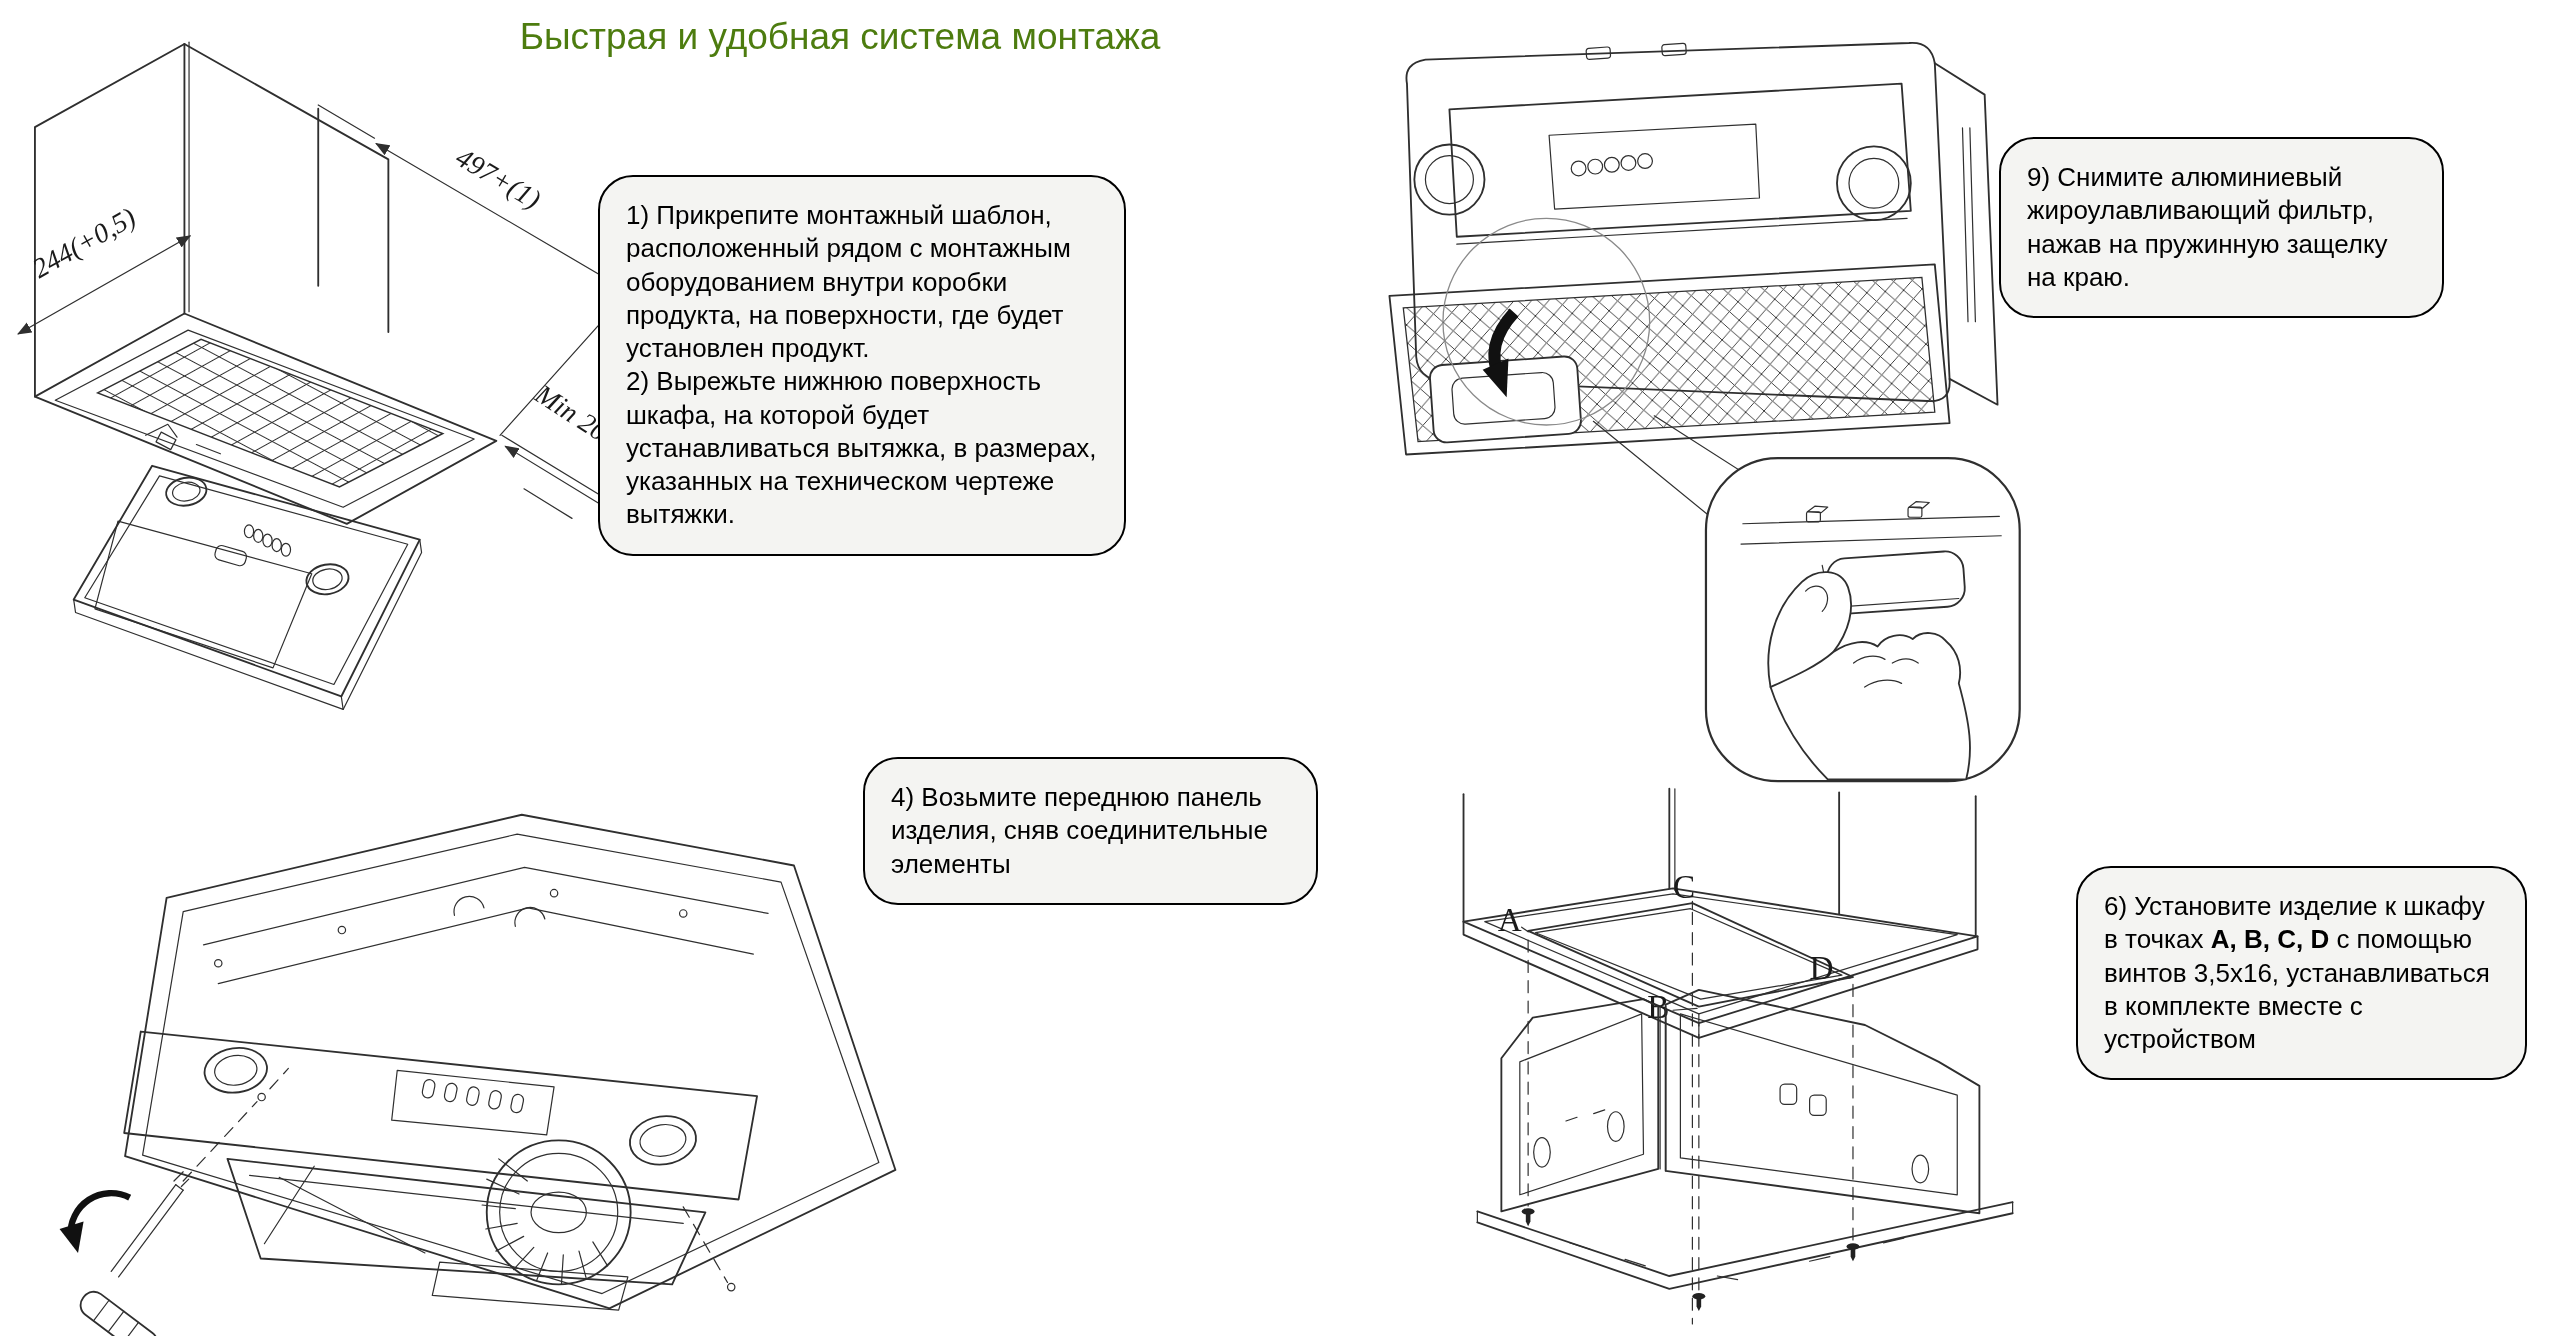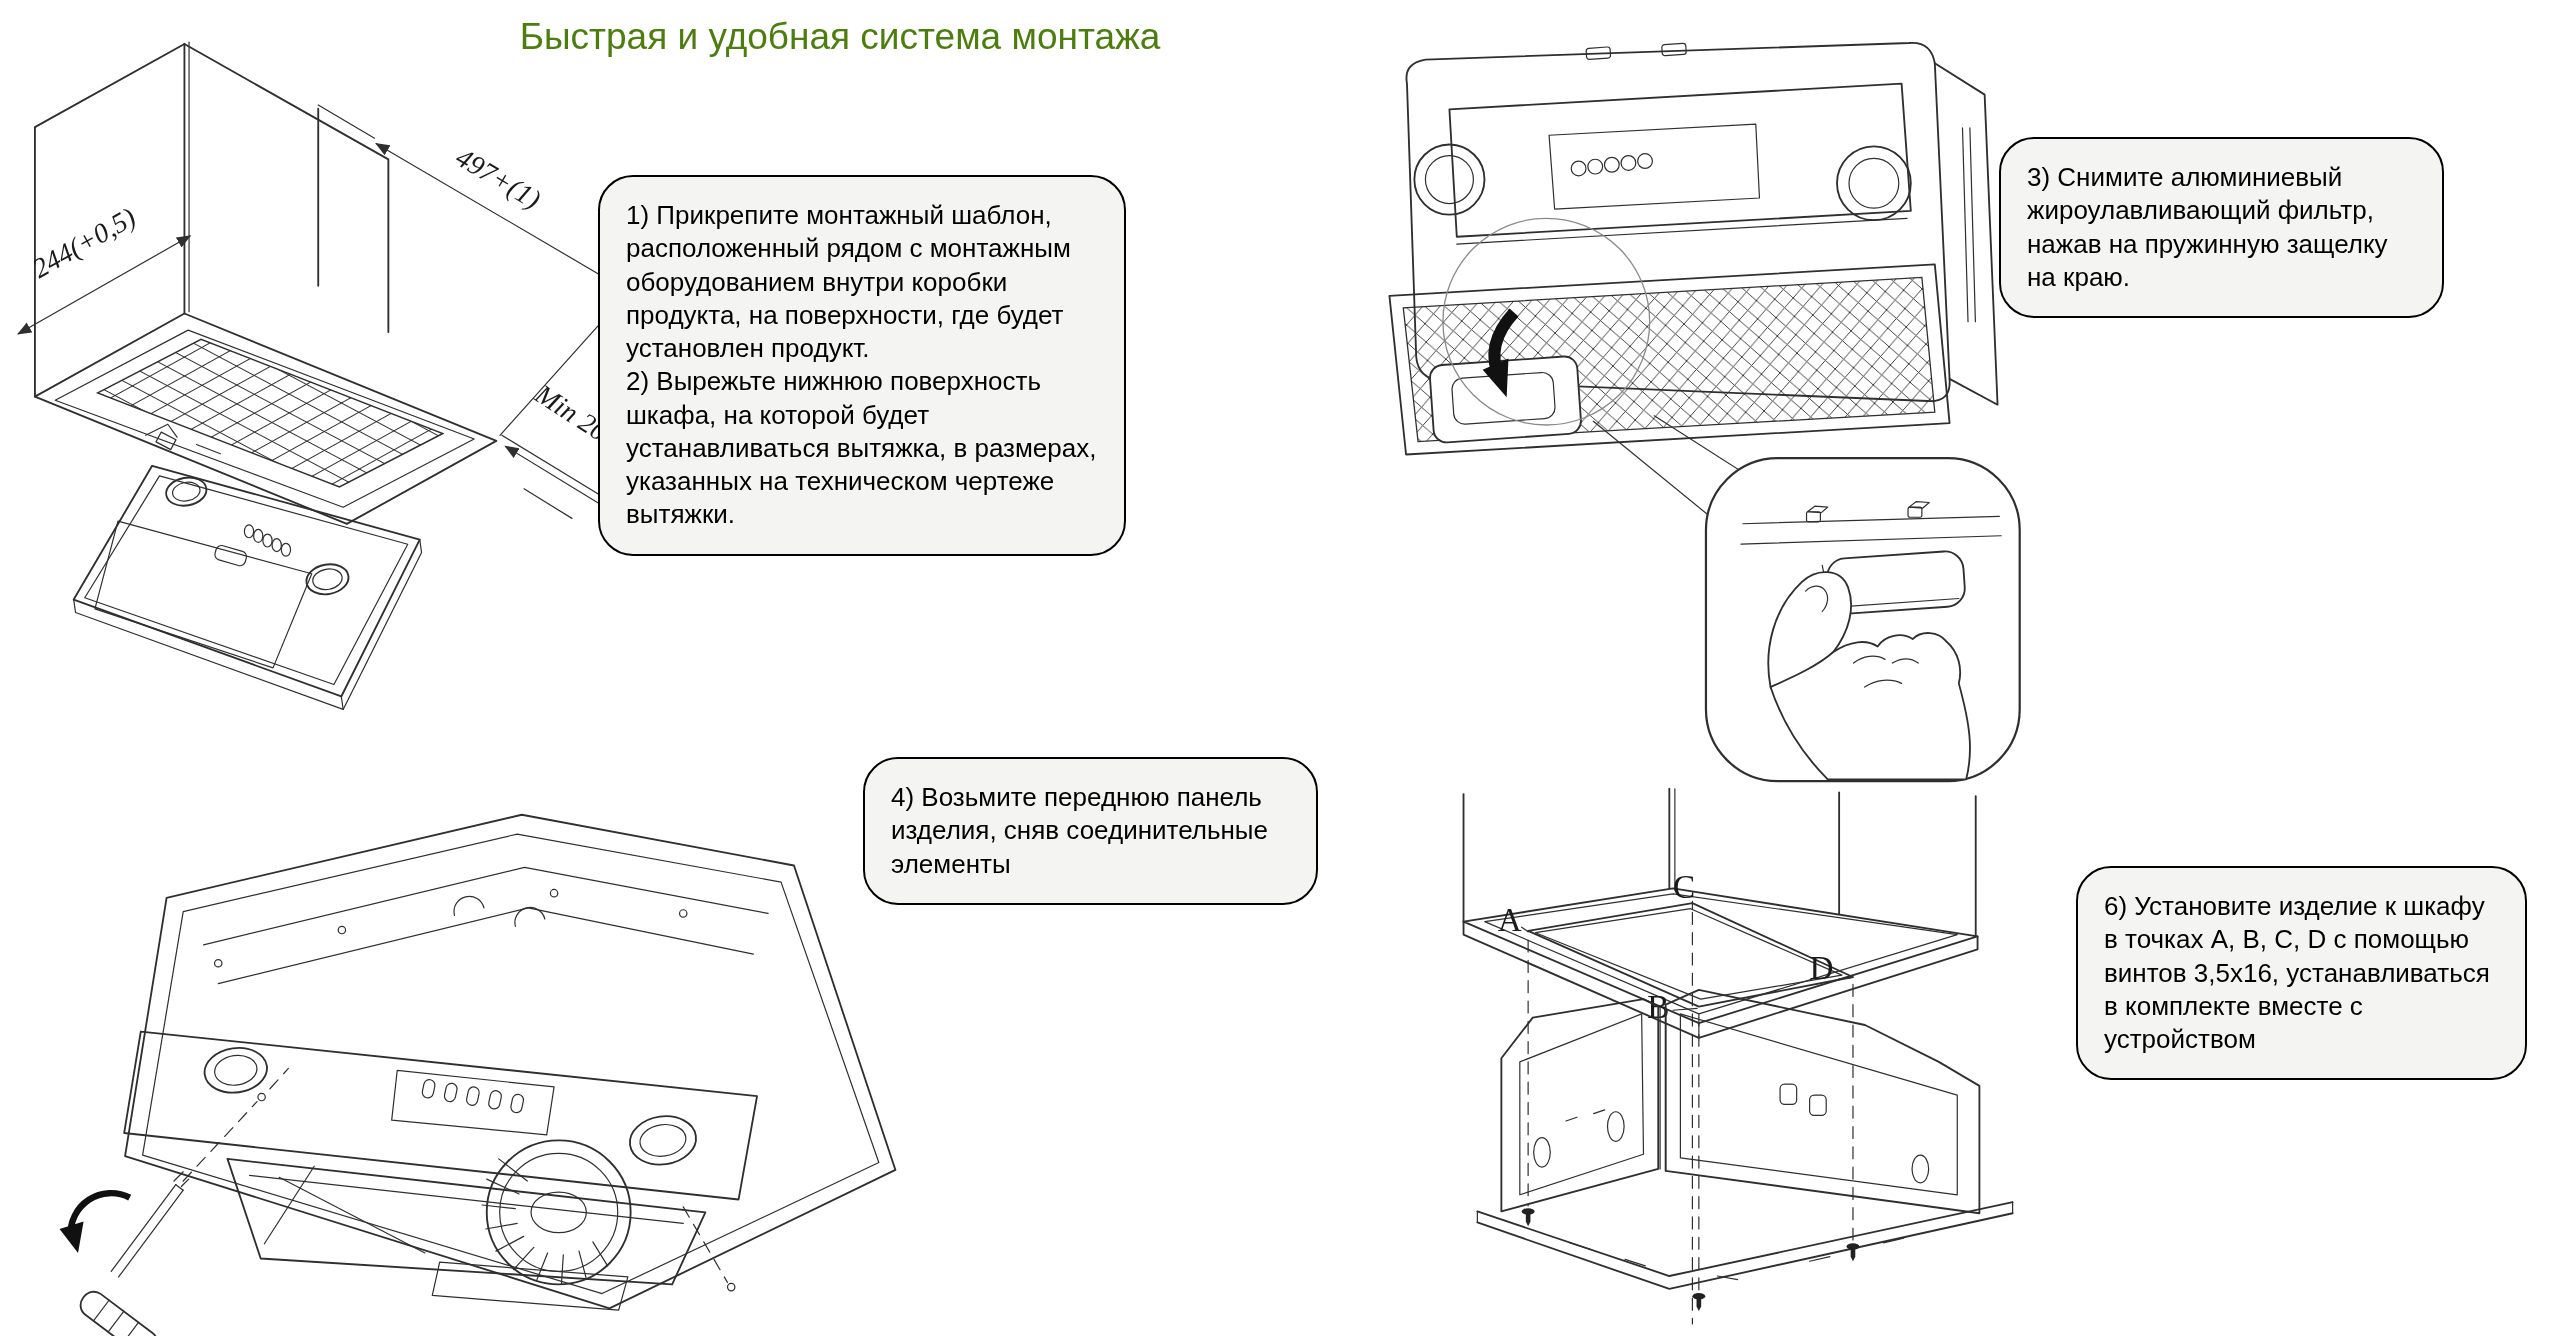--- a/index.html
+++ b/index.html
@@ -11,21 +11,21 @@
     position:absolute;left:397px;top:16.6px;width:886px;
     font-size:37px;line-height:1.1;text-align:center;
     color:#4d7c0f;letter-spacing:0px;
   }
   .callout{
     position:absolute;box-sizing:border-box;
     background:#f4f4f2;border:2.8px solid #000;border-radius:35px;
     padding:22px 26px;font-size:26px;line-height:1.28;color:#000;
   }
   .callout p{margin:0;}
-  .callout .b{font-weight:normal;}
+  .callout .b{font-weight:bold;}
   .fig{position:absolute;}
   .fig svg{display:block;}
   .ln{fill:none;stroke:#2f2f2f;stroke-width:2;stroke-linejoin:round;stroke-linecap:round;}
   .ln-thin{fill:none;stroke:#2f2f2f;stroke-width:1.3;stroke-linejoin:round;stroke-linecap:round;}
   .ln-faint{fill:none;stroke:#8a8a8a;stroke-width:1.4;}
   .dash{stroke-dasharray:13 9;}
   .dark{fill:#222;stroke:none;}
   .whitefill{fill:#ffffff;stroke:#2f2f2f;stroke-width:2;stroke-linejoin:round;stroke-linecap:round;}
   .dim-label{font-family:"Liberation Serif",serif;font-style:italic;font-size:30px;fill:#1a1a1a;}
   .pt-label{font-family:"Liberation Serif",serif;font-size:36px;fill:#1a1a1a;}
@@ -331,21 +331,21 @@
   </g>
 </svg>
 </div>
 
 <div class="callout" style="left:598px;top:175px;width:528px;">
   <p>1) Прикрепите монтажный шаблон, расположенный рядом с монтажным оборудованием внутри коробки продукта, на поверхности, где будет установлен продукт.</p>
   <p>2)  Вырежьте нижнюю поверхность шкафа, на которой будет устанавливаться вытяжка, в размерах, указанных на техническом чертеже вытяжки.</p>
 </div>
 
 <div class="callout" style="left:1999px;top:137px;width:445px;">
-  <p>3) Снимите алюминиевый жироулавливающий фильтр, нажав на пружинную защелку на краю.</p>
+  <p>9) Снимите алюминиевый жироулавливающий фильтр, нажав на пружинную защелку на краю.</p>
 </div>
 
 <div class="callout" style="left:863px;top:757px;width:455px;">
   <p>4) Возьмите переднюю панель изделия, сняв соединительные элементы</p>
 </div>
 
 <div class="callout" style="left:2076px;top:866px;width:451px;">
   <p><span>6) Установите изделие к шкафу в точках </span><span class="b">A, B, C, D</span><span>  с помощью винтов 3,5x16, устанавливаться в комплекте вместе с устройством</span></p>
 </div>
 

